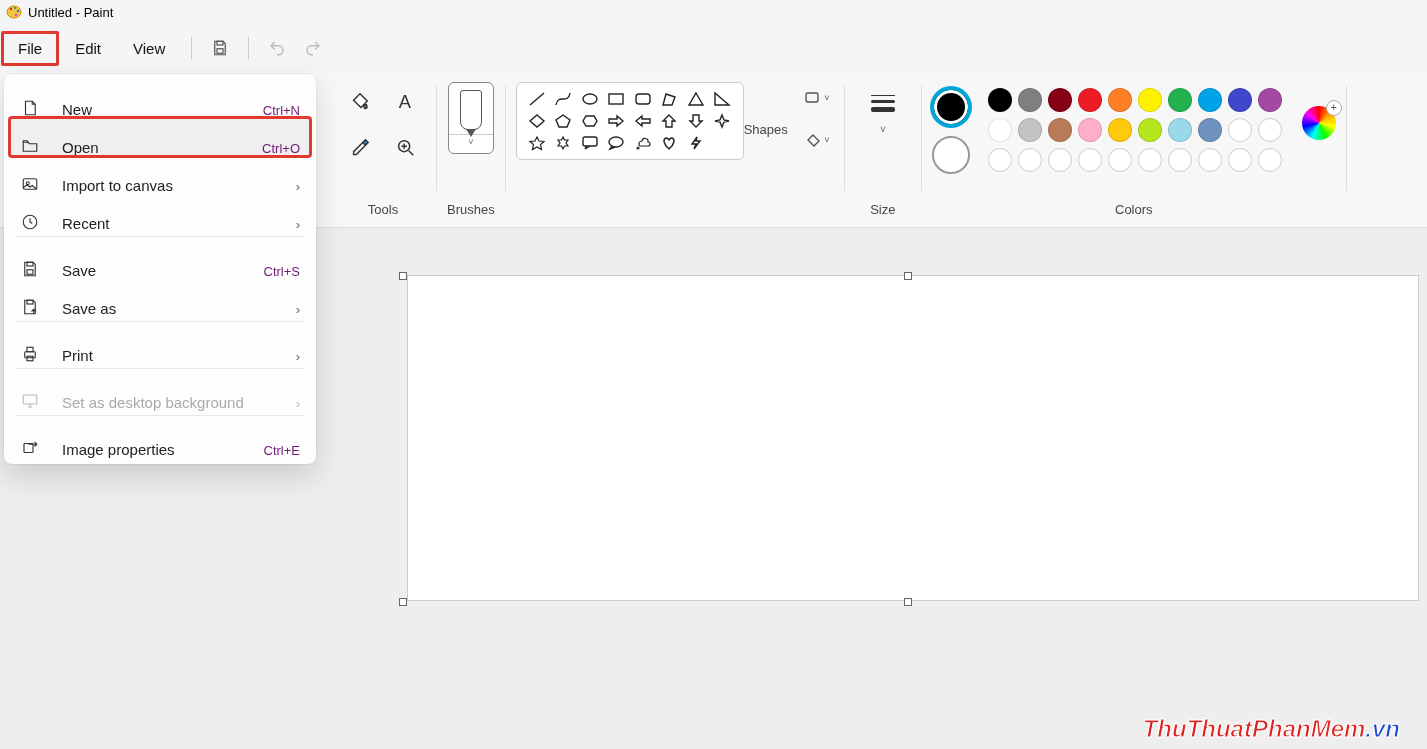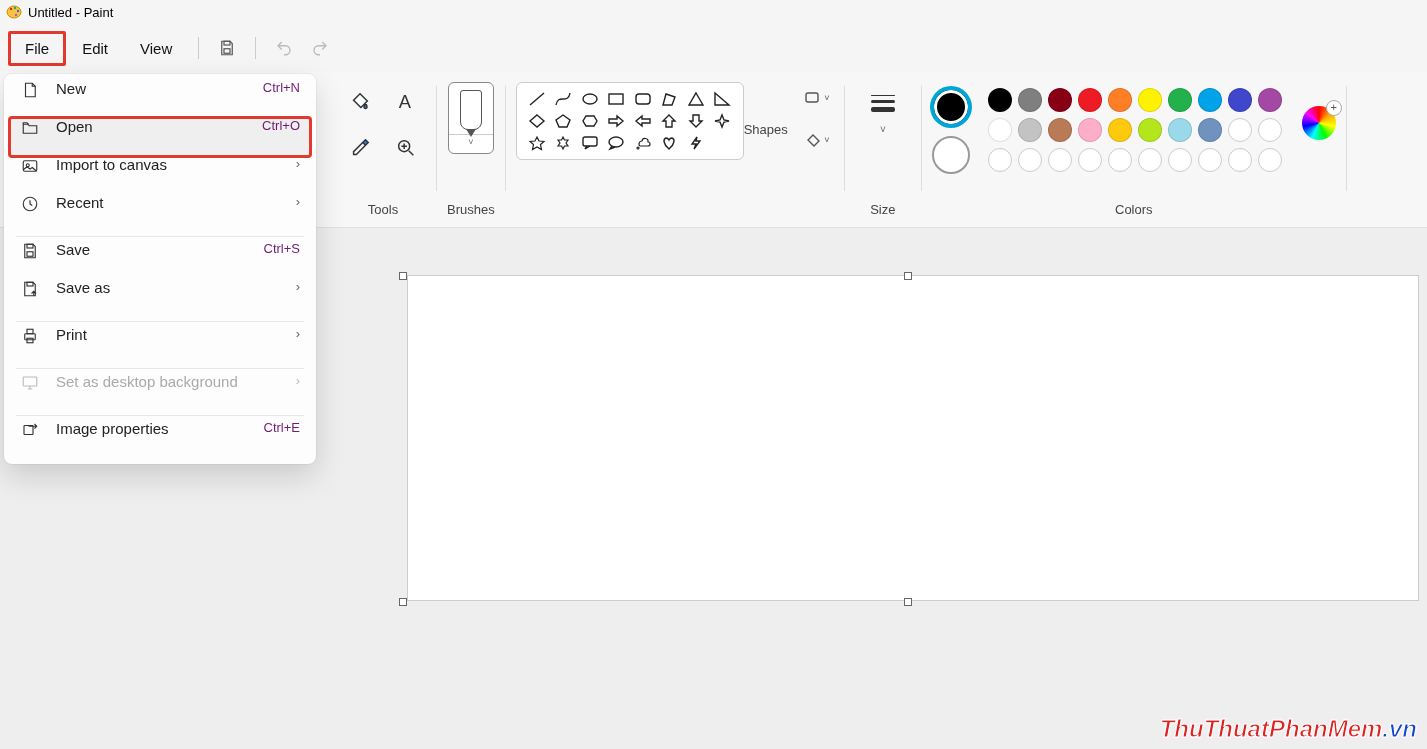--- a/index.html
+++ b/index.html
@@ -3,21 +3,21 @@
 <meta charset="utf-8">
 <style>
   * { box-sizing: border-box; margin: 0; padding: 0; font-family: "Segoe UI", Arial, sans-serif; }
   body { width: 1427px; height: 749px; background: #f5f5f5; overflow: hidden; position: relative; }
 
   
   .titlebar { height: 24px; display: flex; align-items: center; padding-left: 6px; gap: 6px; font-size: 13px; color: #000; }
   .titlebar .appicon { width: 16px; height: 16px; display: inline-flex; align-items: center; justify-content: center; }
 
   
-  .menubar { height: 48px; display: flex; align-items: center; padding-left: 8px; gap: 0; }
+  .menubar { height: 48px; display: flex; align-items: center; padding-left: 1px; gap: 0; }
   .menubar .menuitem { padding: 6px 14px; font-size: 15px; color: #111; border-radius: 4px; border: 2px solid transparent; }
   .menubar .menuitem.hl { border: 3px solid #e03a2f; border-radius: 2px; }
   .menubar .sep { width: 1px; height: 22px; background: #ccc; margin: 0 10px; }
   .menubar .iconbtn { width: 36px; height: 32px; display: inline-flex; align-items: center; justify-content: center; color: #555; border-radius: 4px; }
   .menubar .iconbtn.disabled { color: #bbb; }
 
   
   .ribbon { height: 156px; background: #f7f7f7; border-bottom: 1px solid #e0e0e0; display: flex; align-items: stretch; padding: 2px 2px 0 2px; position: relative; }
   .ribbon-group { display: flex; flex-direction: column; align-items: center; padding: 8px 10px 4px 10px; position: relative; }
   .ribbon-group .label { font-size: 13px; color: #444; margin-top: auto; padding-bottom: 6px; }
@@ -60,31 +60,31 @@
   
   .workspace { position: absolute; left: 0; right: 0; top: 228px; bottom: 0; background: #eee; }
   .canvas { position: absolute; left: 408px; top: 48px; width: 1010px; height: 324px; background: #fff; box-shadow: 0 0 0 1px #ccc; }
   .handle { position: absolute; width: 8px; height: 8px; background: #fff; border: 1px solid #666; }
   .h-tl{left:399px;top:44px}.h-tm{left:904px;top:44px}
   .h-ml{left:399px;top:370px}
   .h-bl{left:399px;top:370px}.h-bm{left:904px;top:370px}
 
   
   .filemenu { position: absolute; left: 4px; top: 74px; width: 312px; background: #fdfdfd; border-radius: 8px; box-shadow: 0 12px 30px rgba(0,0,0,.15), 0 0 0 1px rgba(0,0,0,.04); padding: 6px; z-index: 50; }
-  .fmitem { display: flex; align-items: flex-start; height: 38px; padding: 0 10px 0 10px; border-radius: 4px; font-size: 15px; color: #222; gap: 16px; position: relative; }
+  .fmitem { display: flex; align-items: flex-end; height: 38px; padding: 0 10px 0 10px; border-radius: 4px; font-size: 15px; color: #222; gap: 22px; position: relative; }
   .fmitem.hover { background: #efefef; }
   .fmitem .ico { width: 20px; height: 20px; display: inline-flex; align-items: center; justify-content: center; color: #333; flex-shrink: 0; }
   .fmitem .shortcut { margin-left: auto; font-size: 13px; color: #701a75; }
   .fmitem .chev { margin-left: auto; font-size: 13px; color: #666; }
   .fmitem.disabled { color: #aaa; }
   .fmitem.disabled .ico, .fmitem.disabled .chev { color: #bbb; }
   .fmitem.hl { outline: 3px solid #e03a2f; outline-offset: -1px; border-radius: 2px; }
   .fmdivider { height: 1px; background: #e8e8e8; margin: 4px 6px; }
 
-  .watermark { position: absolute; right: 10px; bottom: 6px; font-weight: 800; font-style: italic; font-size: 24px; color: #d22; -webkit-text-stroke: 1px #fff; text-shadow: 0 0 3px #fff; margin-left: 48px; }
+  .watermark { position: absolute; right: 27px; bottom: 6px; font-weight: 800; font-style: italic; font-size: 24px; color: #d22; -webkit-text-stroke: 1px #fff; text-shadow: 0 0 3px #fff; margin-left: 48px; }
   .watermark .dim { color: #1646c9; }
 
   svg { display: block; }
 </style>
 </head>
 <body>
 
 <div class="titlebar">
   <span class="appicon">
     <svg width="16" height="16" viewBox="0 0 16 16">

